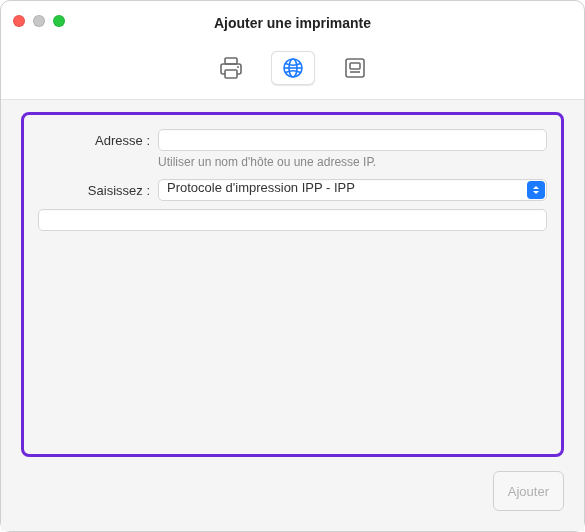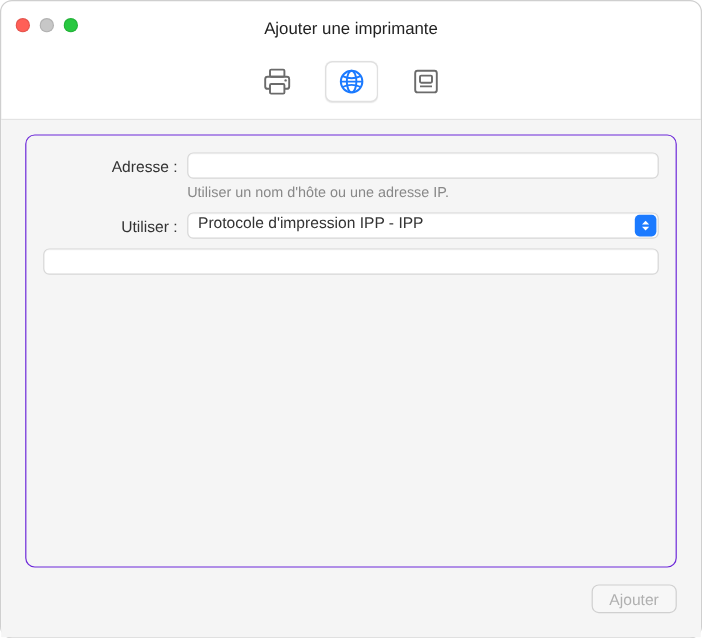--- a/index.html
+++ b/index.html
@@ -36,21 +36,21 @@
       display: flex;
       gap: 8px;
     }
     .light {
       width: 12px; height: 12px; border-radius: 50%;
     }
     .light.red { background: #ff5f57; border: 0.5px solid rgba(0,0,0,0.1); }
     .light.yellow { background: #c7c7c7; border: 0.5px solid rgba(0,0,0,0.1); }
     .light.green { background: #28c840; border: 0.5px solid rgba(0,0,0,0.1); }
     .title {
-      font-weight: 400;
+      font-weight: 700;
       font-size: 14px;
       color: #222;
     }
     .toolbar {
       display: flex;
       justify-content: center;
       gap: 18px;
       padding: 6px 0 14px 0;
       border-bottom: 1px solid #e3e3e3;
     }
@@ -70,21 +70,21 @@
     .tool-btn svg { display: block; }
     .content {
       padding: 12px 20px 20px 20px;
       background: #f5f5f5;
       flex: 1;
       display: flex;
       flex-direction: column;
     }
     .panel {
       background: #f5f5f5;
-      border: 1px solid #6d28d9;
+      border: 3px solid #6d28d9;
       border-radius: 8px;
       padding: 14px 14px 14px 14px;
     }
     .panel.first {
       flex: 1;
       margin-bottom: 14px;
     }
     .panel.second {
       margin-bottom: 14px;
     }
@@ -168,21 +168,21 @@
       border-right: 3px solid transparent;
     }
     .chev-plain::before { border-bottom: 3.5px solid #8a8a8a; margin-bottom: 1.5px; }
     .chev-plain::after  { border-top: 3.5px solid #8a8a8a; }
     .footer {
       display: flex;
       justify-content: flex-end;
       margin-top: auto;
     }
     .add-btn {
-      height: 24px;
+      height: 40px;
       padding: 0 14px;
       border-radius: 6px;
       border: 1px solid #d0d0d0;
       background: #f7f7f7;
       color: #b0b0b0;
       font-size: 13px;
     }
   </style>
 </head>
 <body>
@@ -234,21 +234,21 @@
   <div class="content">
 
     <div class="panel first">
       <div class="row">
         <div class="label">Adresse :</div>
         <input class="input" type="text" value="" style="">
       </div>
       <div class="hint">Utiliser un nom d'hôte ou une adresse IP.</div>
 
       <div class="row">
-        <div class="label">Utiliser :</div>
+        <div class="label">Saisissez :</div>
         <div class="select-wrap">
           <div class="select">Protocole d'impression IPP - IPP</div>
           <div class="chev-blue"></div>
         </div>
       </div>
 
       <div class="row">
         <input class="input" type="text" value="" style="">
       </div>
     </div>

